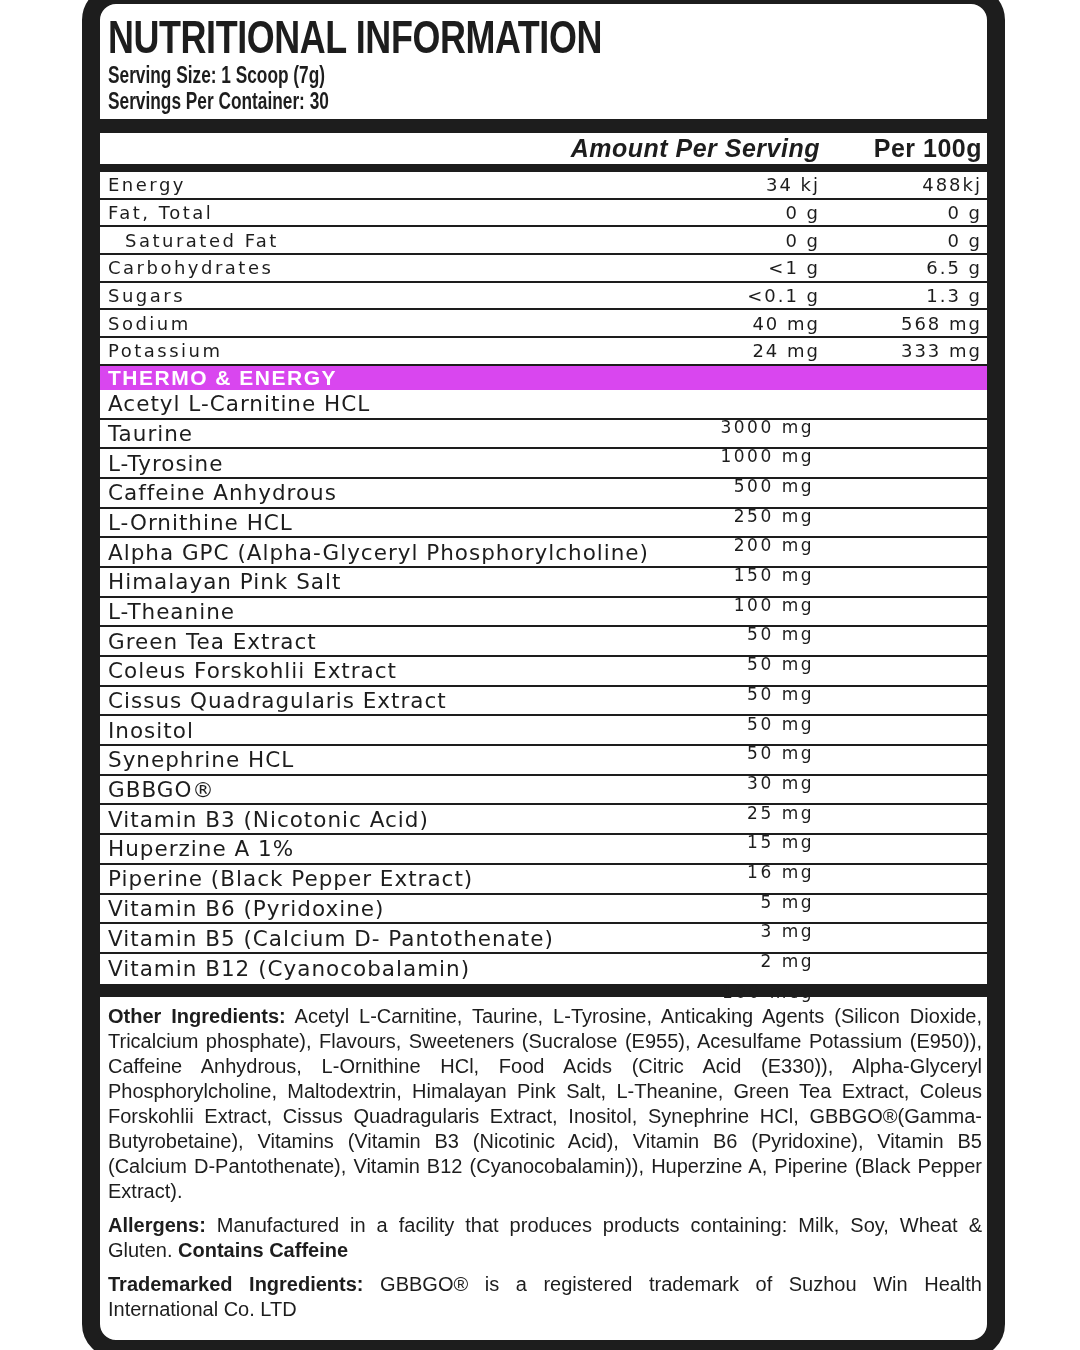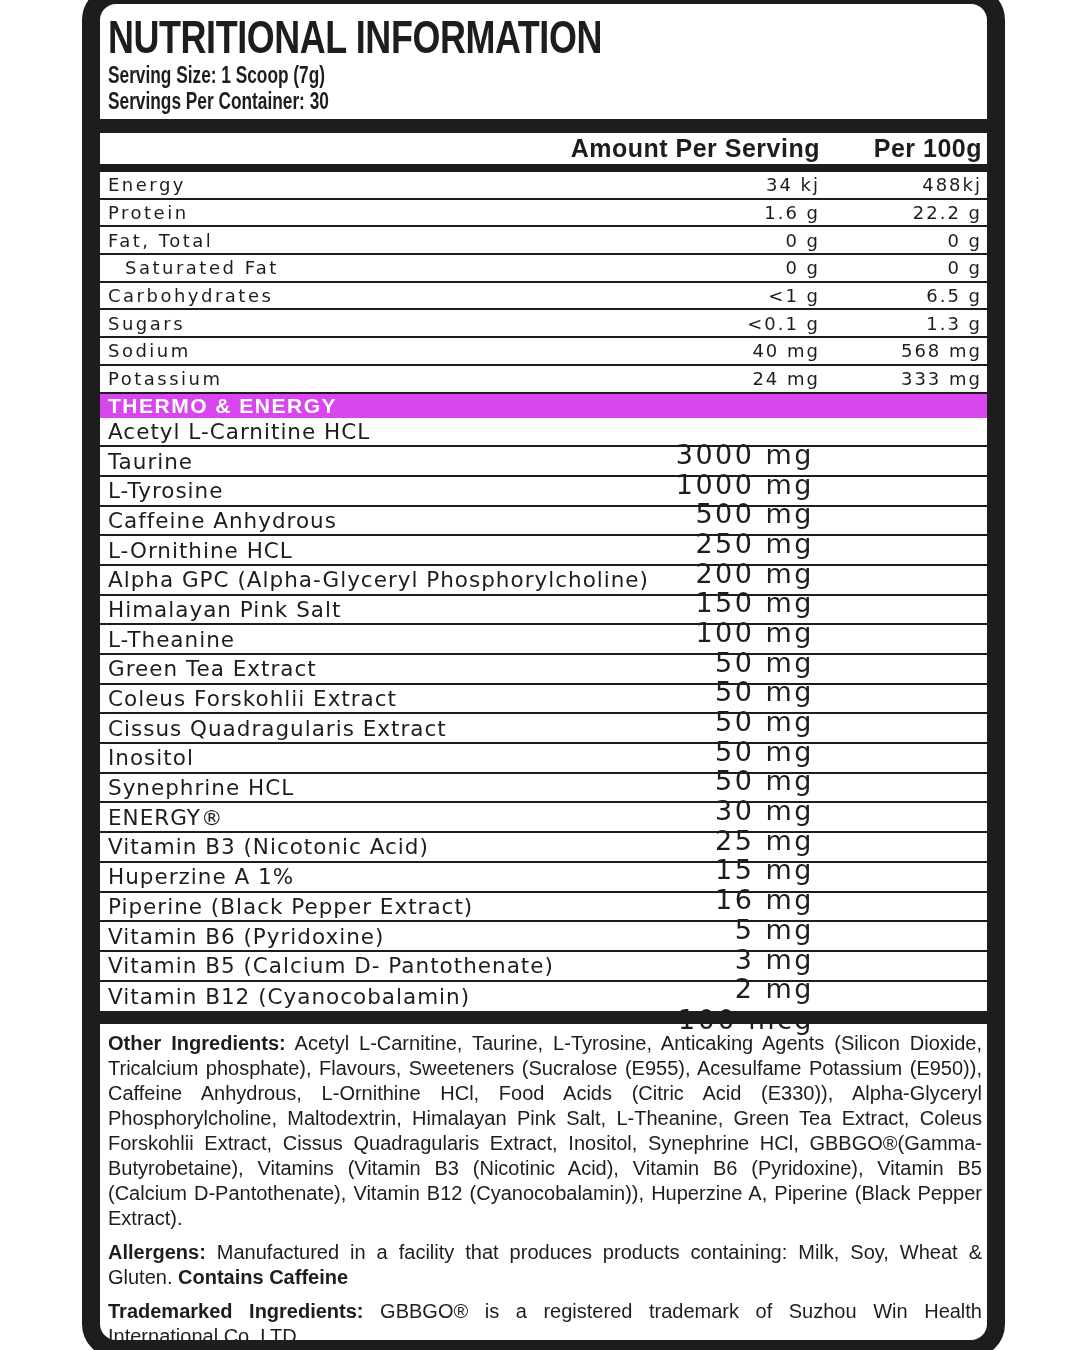--- a/index.html
+++ b/index.html
@@ -17,40 +17,40 @@
   .srv   { margin-left:8px; font-size:24px; line-height:26px; font-weight:700;
            transform:scaleX(0.72); transform-origin:left center; white-space:nowrap; }
 
   .bar { width:100%; background:#1d1d1d; }
   .bar-thick  { height:14px; margin-top:5px; }
   .bar-mid    { height:8px; }
   .bar-bottom { height:13px; }
 
   .head-row { display:flex; align-items:center; height:31px; padding:0 5px 0 8px;
               font-weight:700; font-size:25px; letter-spacing:0.5px; }
-  .head-row .hs   { flex:1; text-align:right; }
+  .head-row .hs   { flex:1; text-align:right;font-style:italic; }
   .head-row .h100 { width:162px; text-align:right; }
 
   .mrow { display:flex; align-items:center; height:27.7px; padding:0 5px 0 8px;
           border-bottom:2.5px solid #1d1d1d;
           font-family:"DejaVu Sans", sans-serif; font-size:18px; }
   .mrow .nm  { flex:1; letter-spacing:2.5px; white-space:nowrap; min-width:0; }
   .mrow .nm.ind { padding-left:17px; }
   .mrow .v1  { width:165px; text-align:right; letter-spacing:2px; white-space:nowrap; }
   .mrow .v2  { width:162px; text-align:right; letter-spacing:2px; white-space:nowrap; }
 
   .banner { display:flex; align-items:center; height:24px; background:#d946ef; color:#fff;
             padding-left:8px; font-weight:700; font-size:21px; letter-spacing:1.5px; }
 
   .trow { display:flex; align-items:center; height:29.7px; padding:0 5px 0 8px;
           border-bottom:2px solid #1d1d1d;
           font-family:"DejaVu Sans", sans-serif; font-size:21.5px; }
   .trow .nm  { flex:1; min-width:0; letter-spacing:1px; white-space:nowrap; overflow:visible; }
   .trow .amt { width:175px; margin-right:168px; flex-shrink:0; text-align:right;
-               font-size:27px; letter-spacing:2.5px; white-space:nowrap;
+               font-size:17px; letter-spacing:2.5px; white-space:nowrap;
                transform:translateY(5px);margin-top:36px; }
   .trow:last-child { border-bottom:none; }
 
   .notes { padding:7px 5px 0 8px; font-size:20px; line-height:25px; text-align:justify;border-radius:31px; }
   .notes p { margin-bottom:9px; }
   .notes b { font-weight:700; }
 </style>
 </head>
 <body>
 
@@ -71,25 +71,20 @@
 
       <div class="bar bar-mid"></div>
 
       <div id="macro-rows">
   <div class="mrow">
     <span class="nm">Energy</span>
     <span class="v1">34 kj</span>
     <span class="v2">488kj</span>
   </div>
 
-  <div class="mrow">
-    <span class="nm">Protein</span>
-    <span class="v1">1.6 g</span>
-    <span class="v2">22.2 g</span>
-  </div>
 
   <div class="mrow">
     <span class="nm">Fat, Total</span>
     <span class="v1">0 g</span>
     <span class="v2">0 g</span>
   </div>
 
   <div class="mrow">
     <span class="nm ind">Saturated Fat</span>
     <span class="v1">0 g</span>
@@ -183,21 +178,21 @@
     <span class="nm">Inositol</span>
     <span class="amt">50 mg</span>
   </div>
 
   <div class="trow">
     <span class="nm">Synephrine HCL</span>
     <span class="amt">30 mg</span>
   </div>
 
   <div class="trow">
-    <span class="nm">ENERGY®</span>
+    <span class="nm">GBBGO®</span>
     <span class="amt">25 mg</span>
   </div>
 
   <div class="trow">
     <span class="nm">Vitamin B3 (Nicotonic Acid)</span>
     <span class="amt">15 mg</span>
   </div>
 
   <div class="trow">
     <span class="nm">Huperzine A 1%</span>

